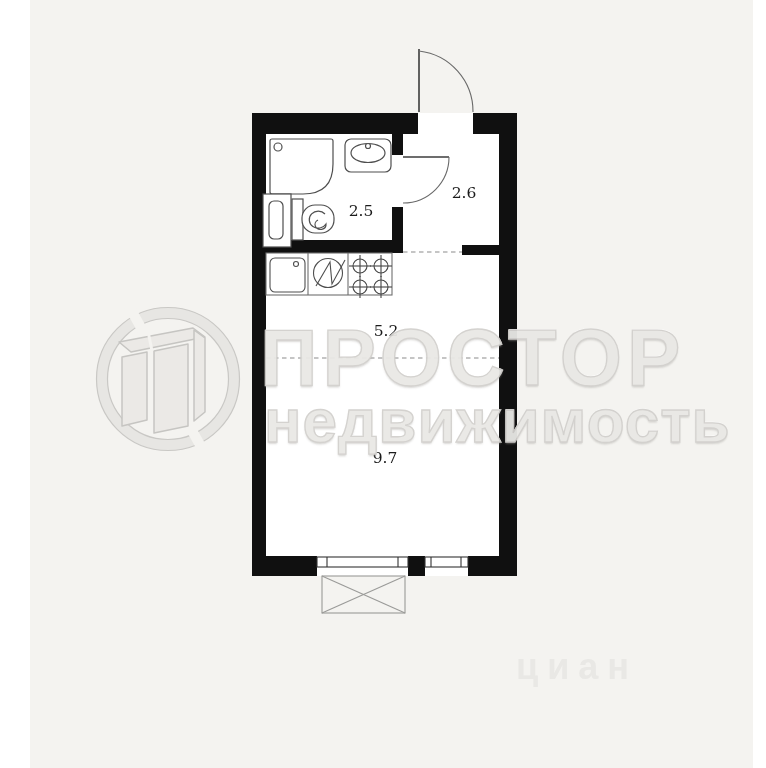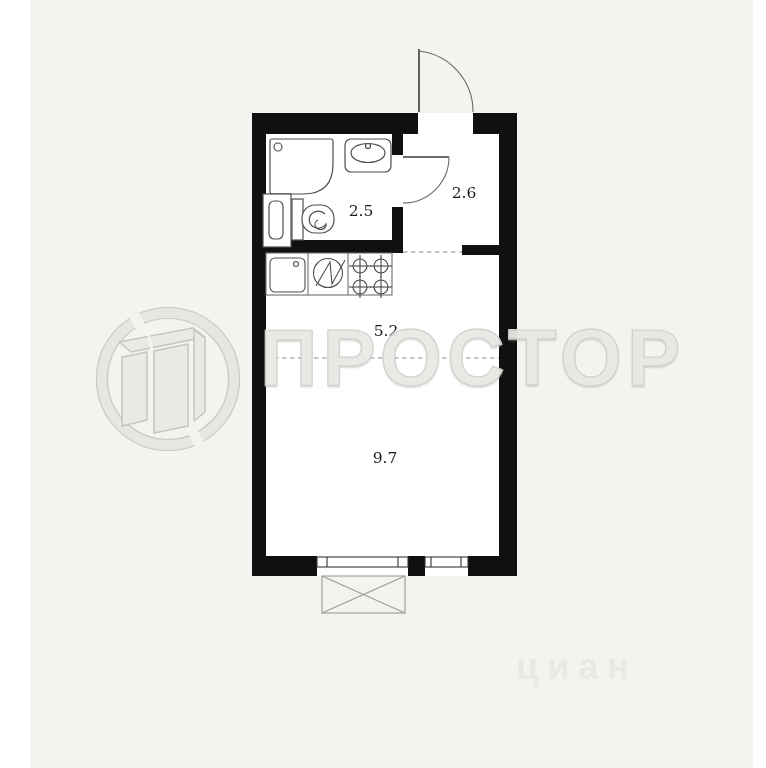--- a/index.html
+++ b/index.html
@@ -134,15 +134,16 @@
     <g text-anchor="middle">
       <text class="rlabel" x="361" y="216">2.5</text>
       <text class="rlabel" x="464" y="198">2.6</text>
       <text class="rlabel" x="386" y="336">5.2</text>
       <text class="rlabel" x="385" y="463">9.7</text>
     </g>
   </svg>
 
   <div class="wm-layer">
     <div class="wm wm-line1">ПРОСТОР</div>
+    <div class="wm wm-line2">недвижимость</div>
     <div class="wm-faint">циан</div>
   </div>
 </div>
 
 </body></html>

